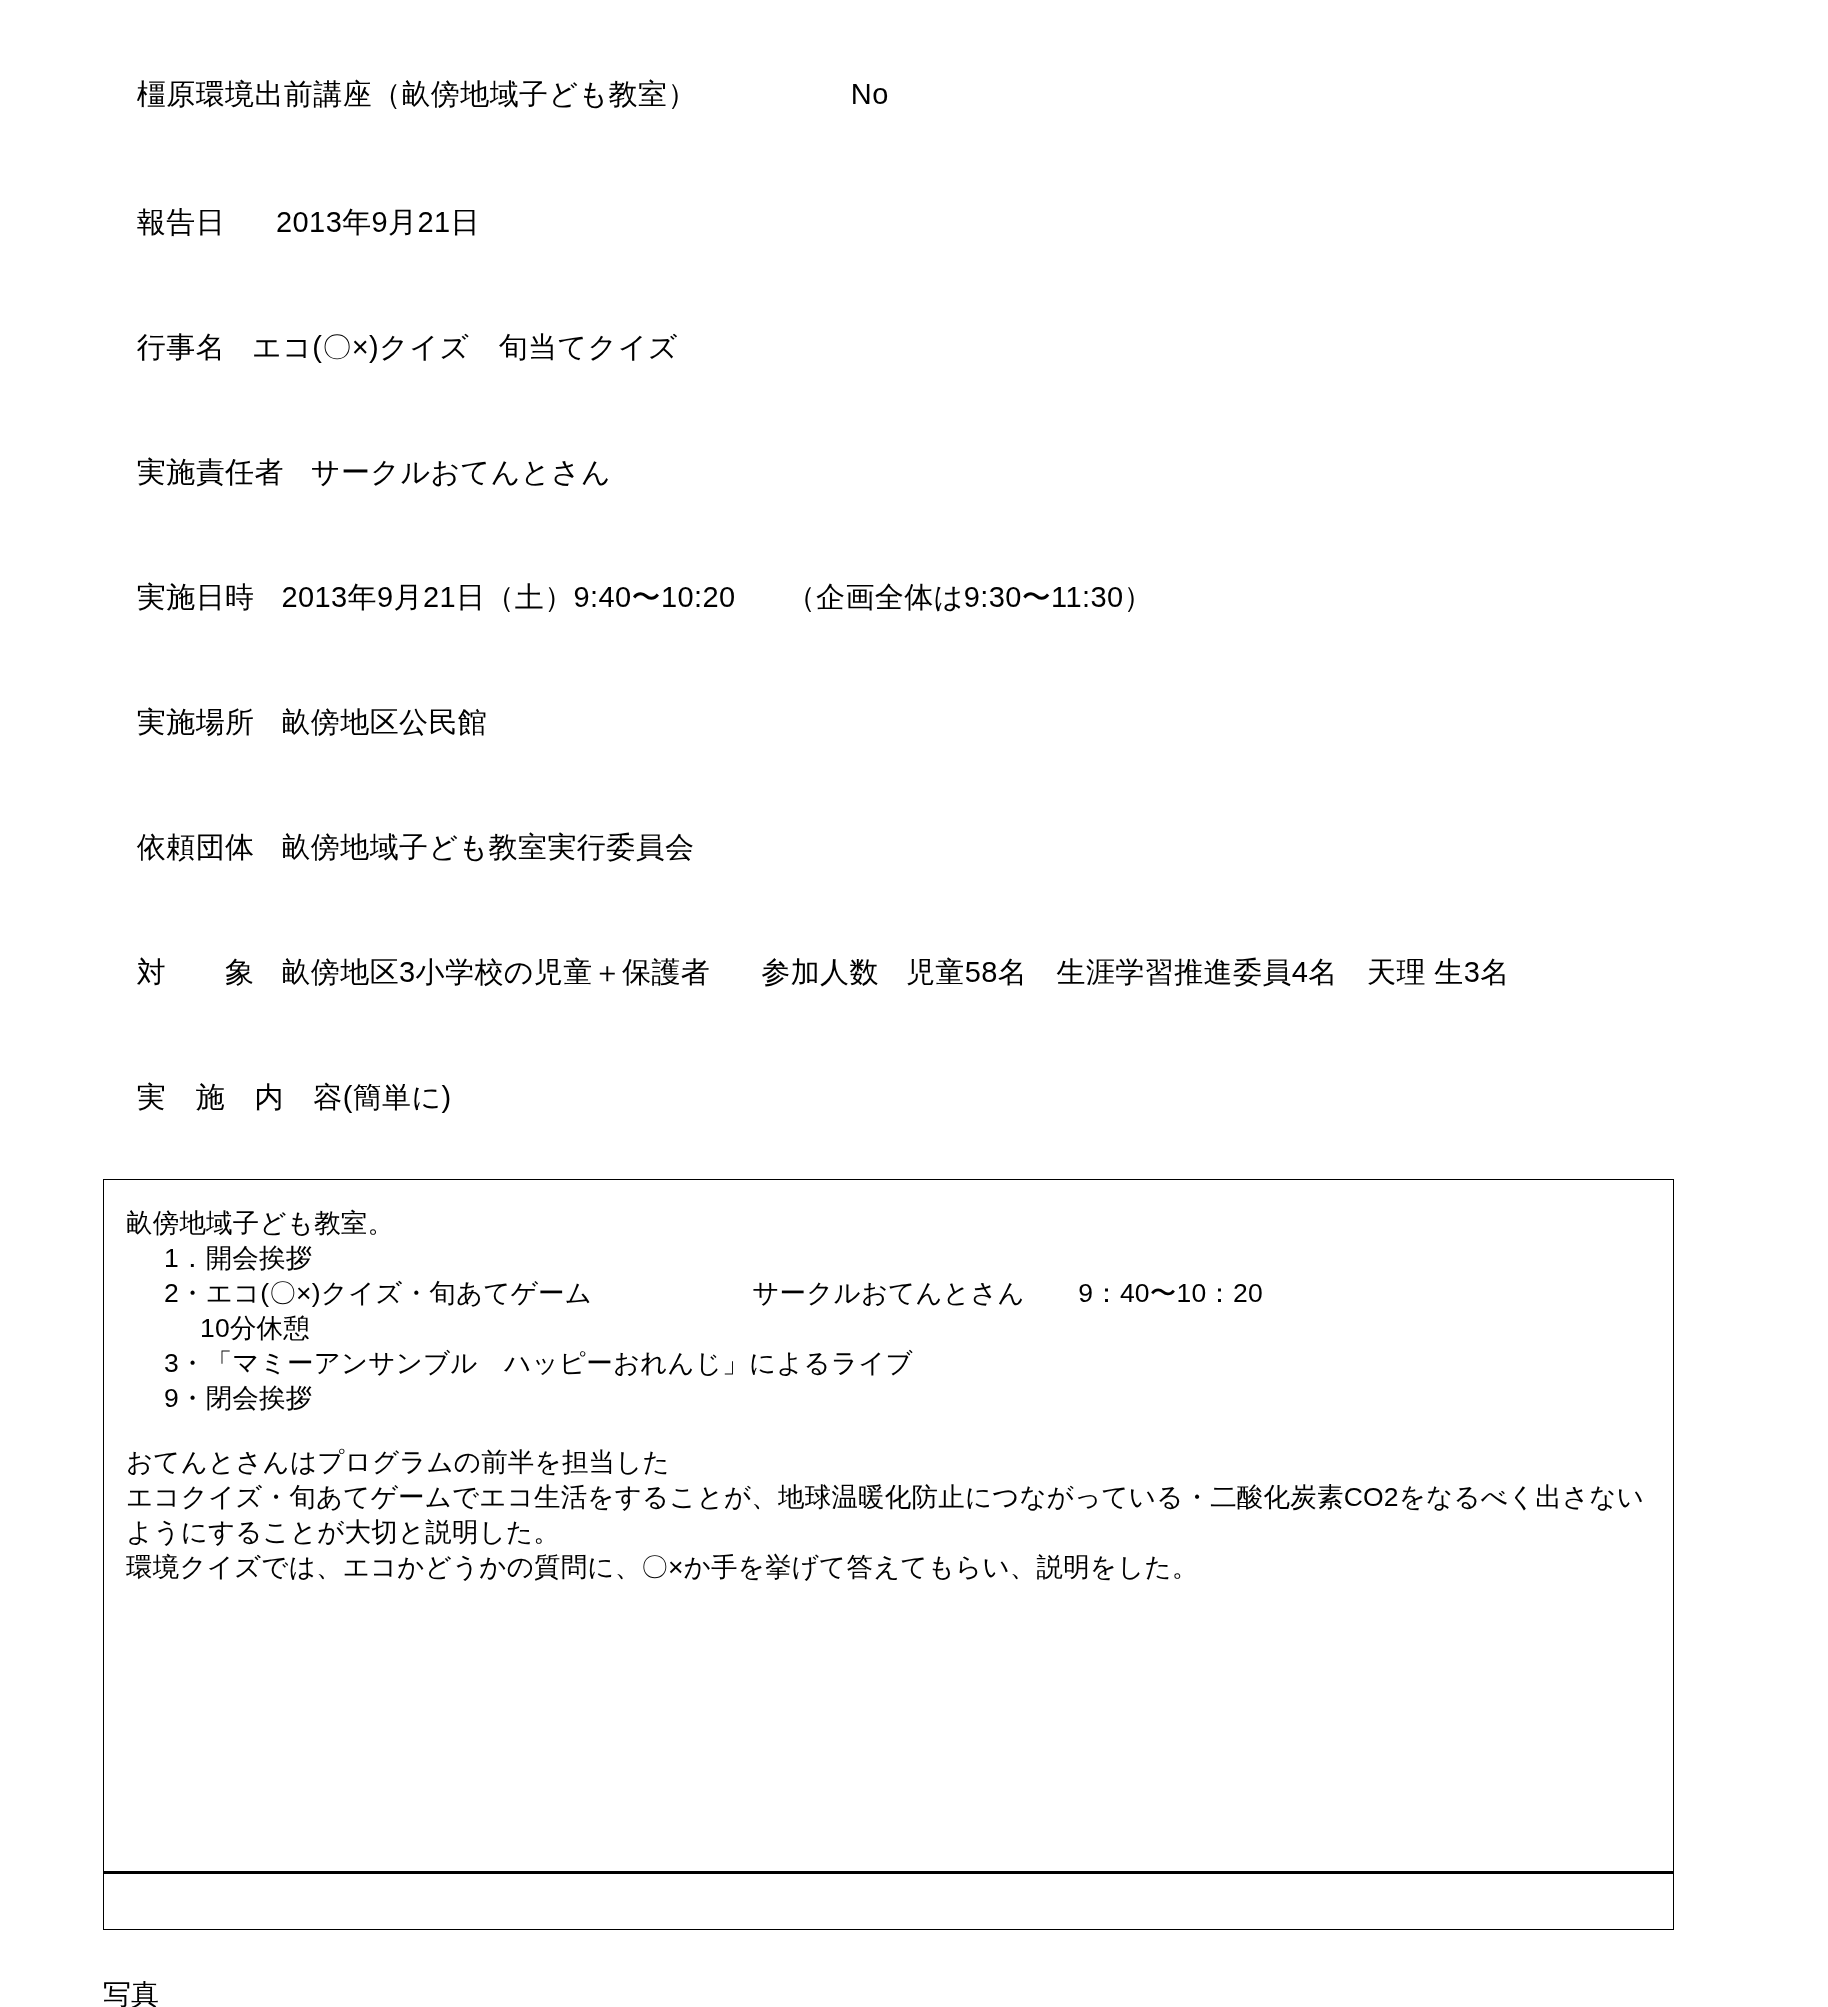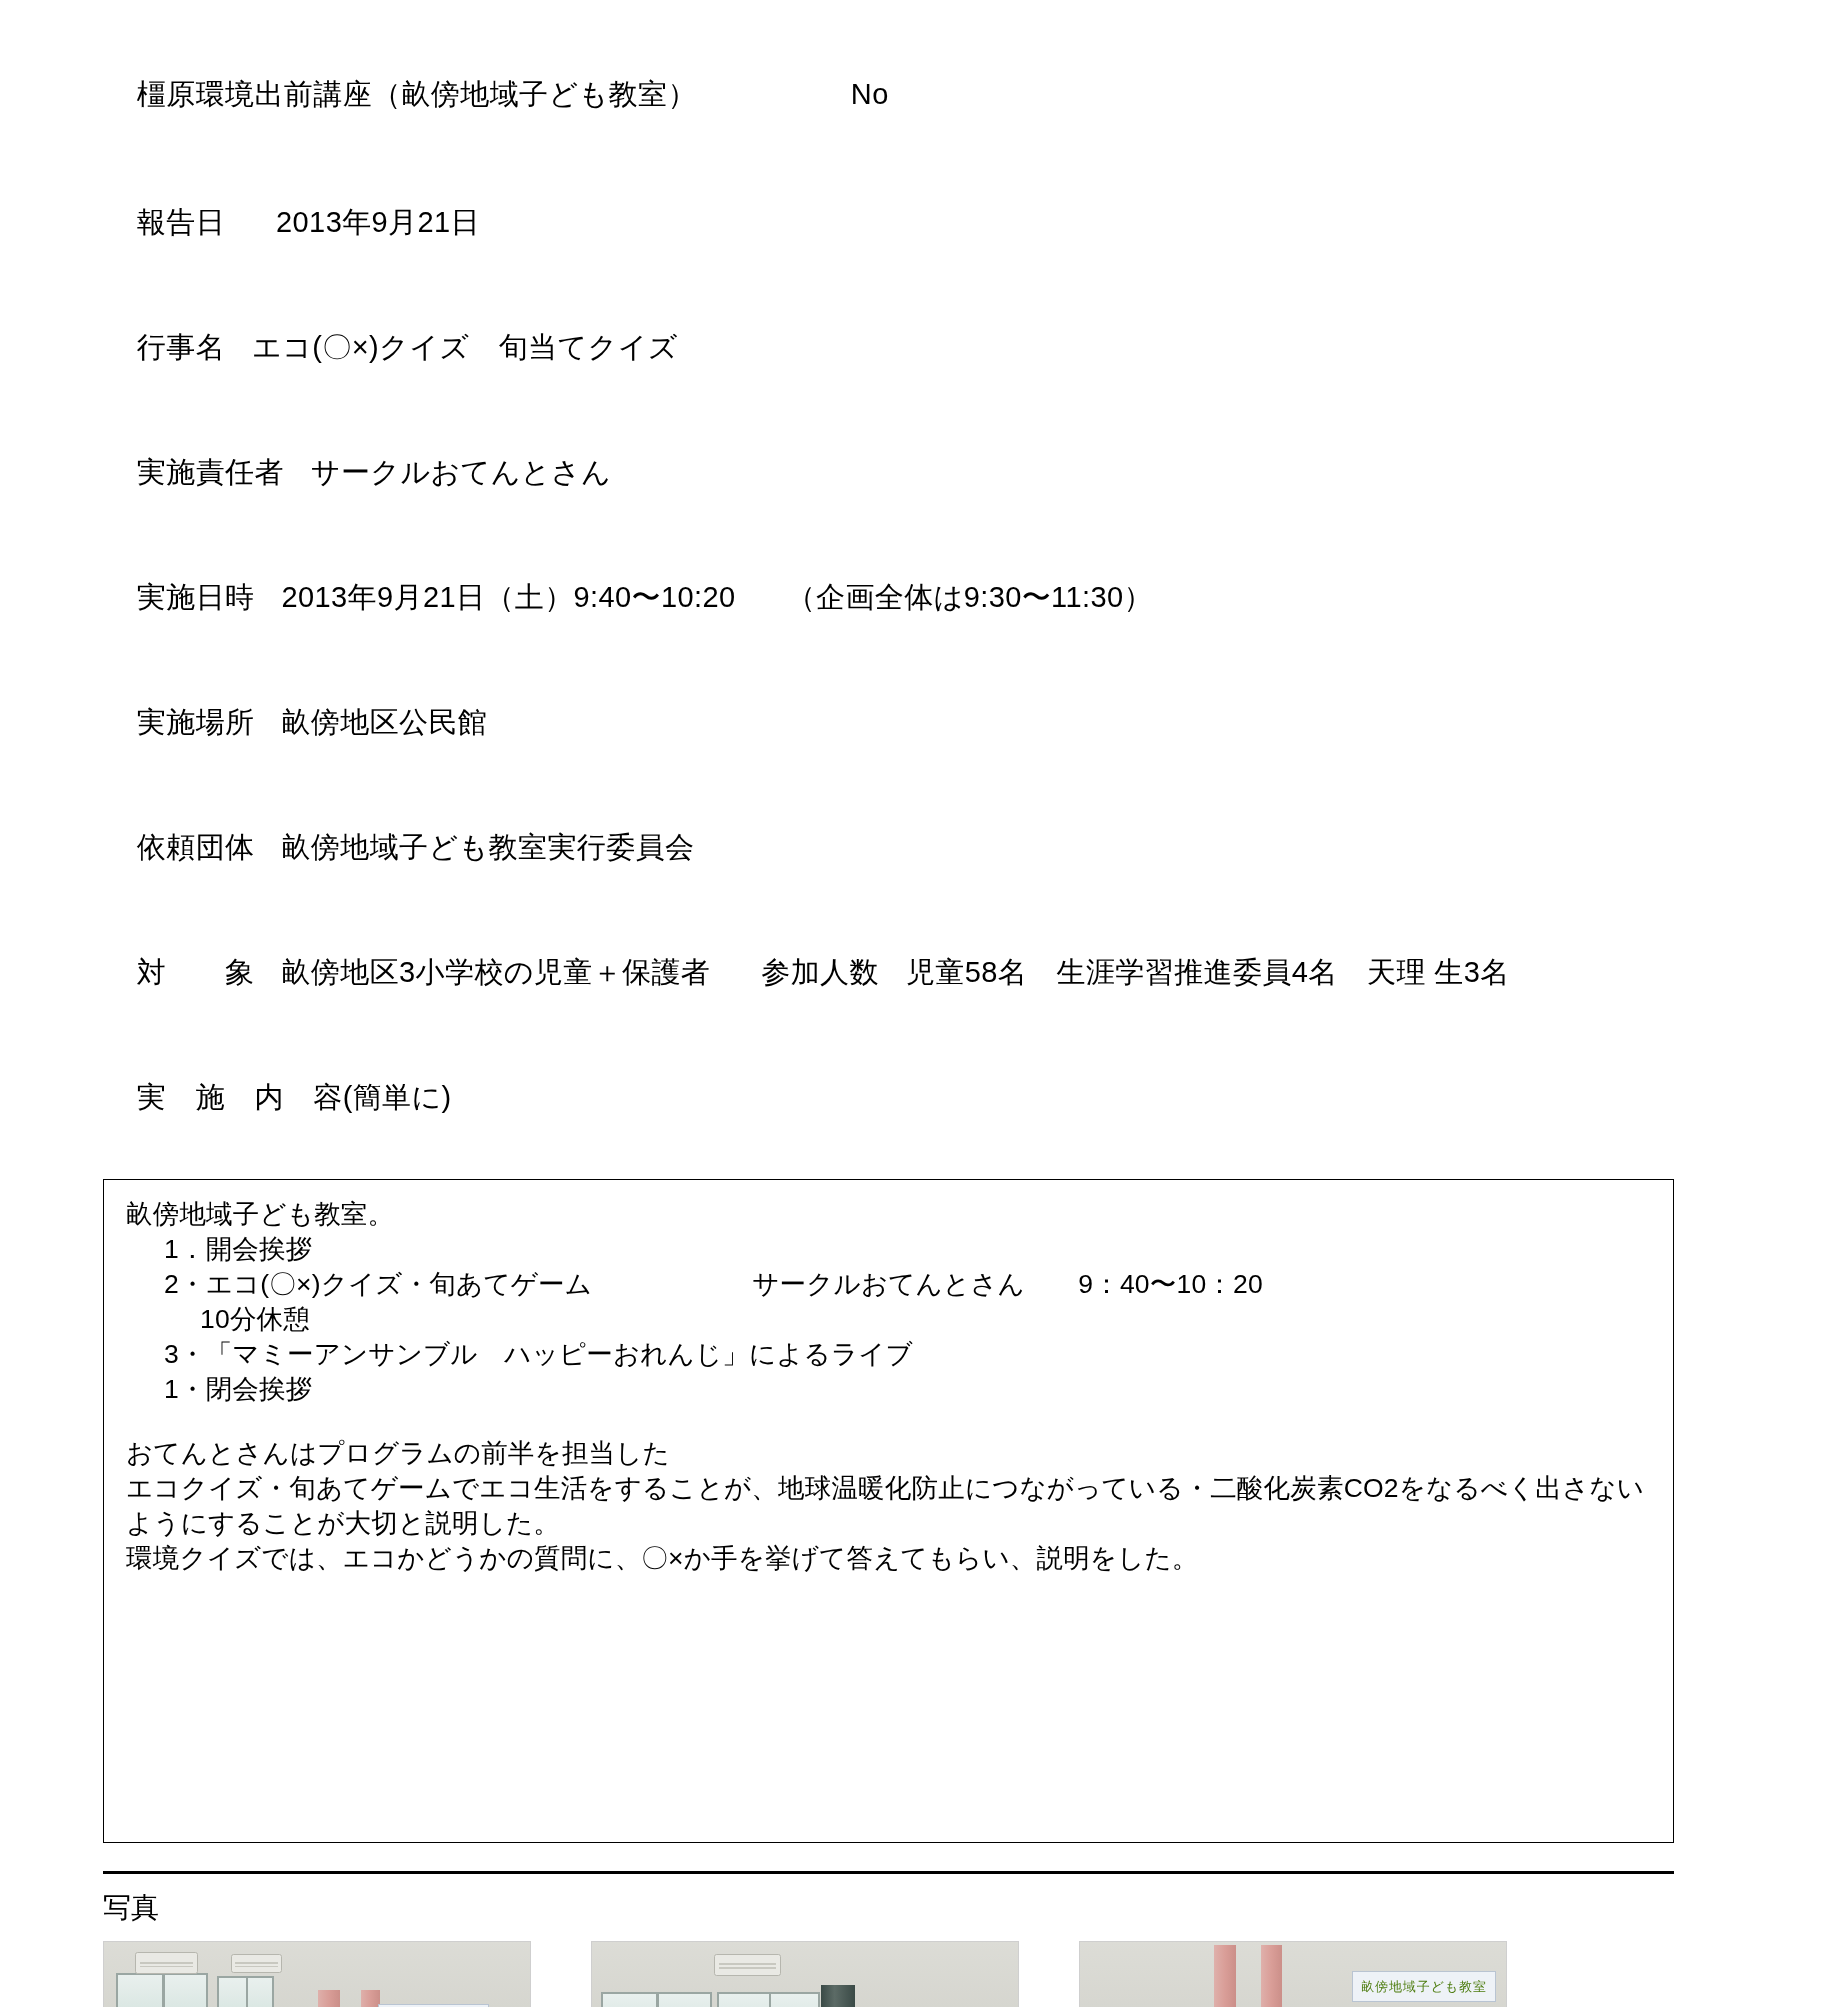--- a/index.html
+++ b/index.html
@@ -40,22 +40,22 @@
   }
   .gap-sm { display: inline-block; width: 27px; }
   .gap-md { display: inline-block; width: 51px; }
   .gap-xl { display: inline-block; width: 154px; }
 
   .content-box {
     margin-top: 30px;
     border: 1.7px solid #000000;
     box-sizing: border-box;
     width: 1571px;
-    height: 664px;
-    padding: 17px 22px 0 22px;
+    height: 751px;
+    padding: 26px 22px 0 22px;
   }
   .box-line {
     font-size: 26.5px;
     line-height: 1.32;
     white-space: pre-wrap;
     letter-spacing: 0.2px;
   }
   .box-indent1 { padding-left: 19px; }
   .box-indent2 { padding-left: 38px; }
   .box-indent3 { padding-left: 74px; }
@@ -219,21 +219,21 @@
   <div class="hdr-line">
     <span class="field-label">実　施　内　容(簡単に)</span>
   </div>
 
   <div class="content-box">
     <div class="box-line">畝傍地域子ども教室。</div>
     <div class="box-line box-indent2">1．開会挨拶</div>
     <div class="box-line box-indent2">2・エコ(〇×)クイズ・旬あてゲーム　　　　　　サークルおてんとさん　　9：40〜10：20</div>
     <div class="box-line box-indent3">10分休憩</div>
     <div class="box-line box-indent2">3・「マミーアンサンブル　ハッピーおれんじ」によるライブ</div>
-    <div class="box-line box-indent2">1・閉会挨拶</div>
+    <div class="box-line box-indent2">9・閉会挨拶</div>
     <div class="box-spacer"></div>
     <div class="box-line">おてんとさんはプログラムの前半を担当した</div>
     <div class="box-line">エコクイズ・旬あてゲームでエコ生活をすることが、地球温暖化防止につながっている・二酸化炭素CO2をなるべく出さないようにすることが大切と説明した。</div>
     <div class="box-line">環境クイズでは、エコかどうかの質問に、〇×か手を挙げて答えてもらい、説明をした。</div>
   </div>
 
   <div class="photos-label">写真</div>
 
   <div class="photos-row">
 

